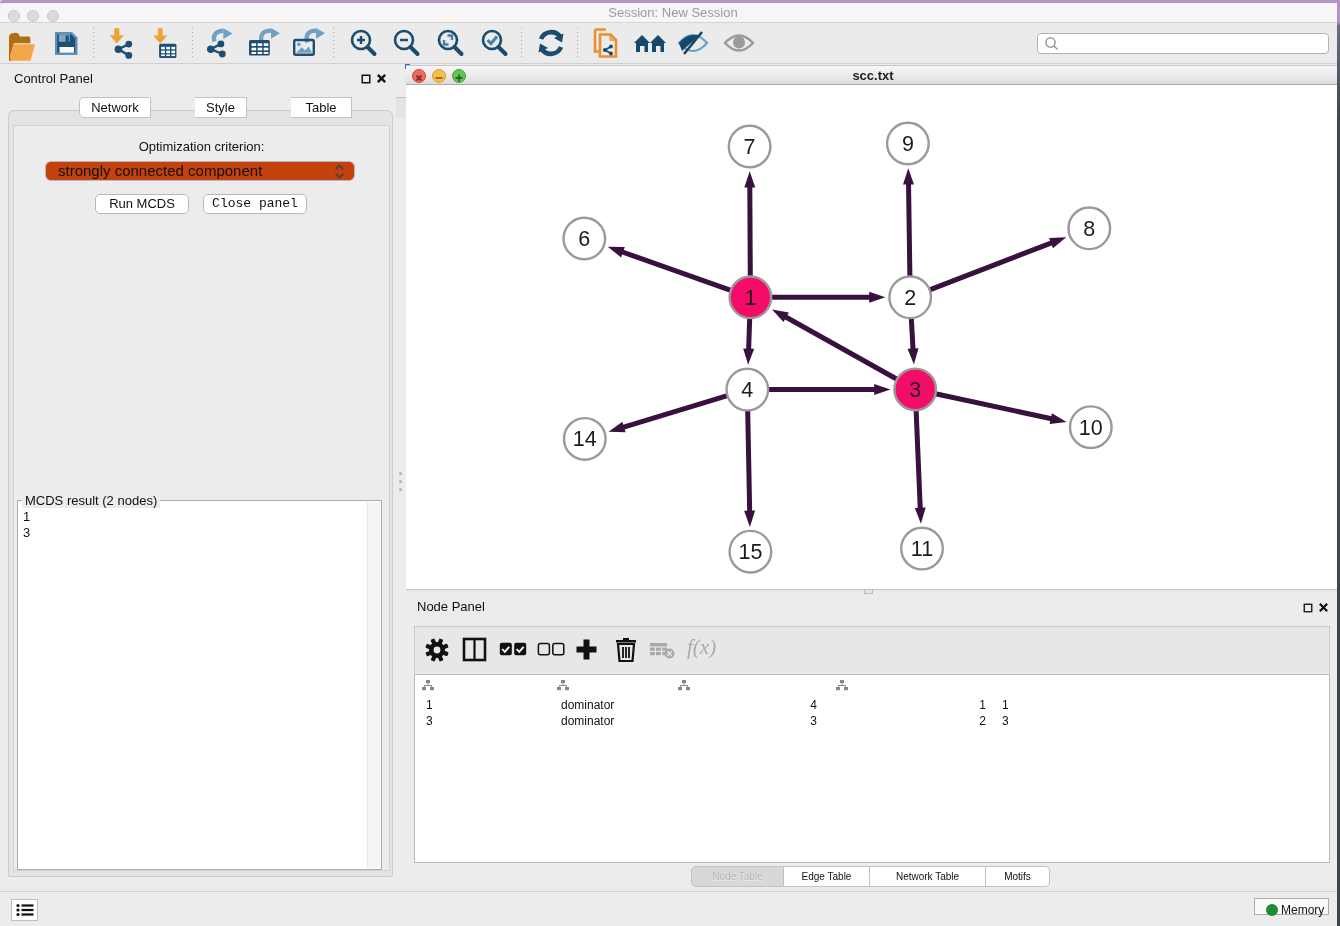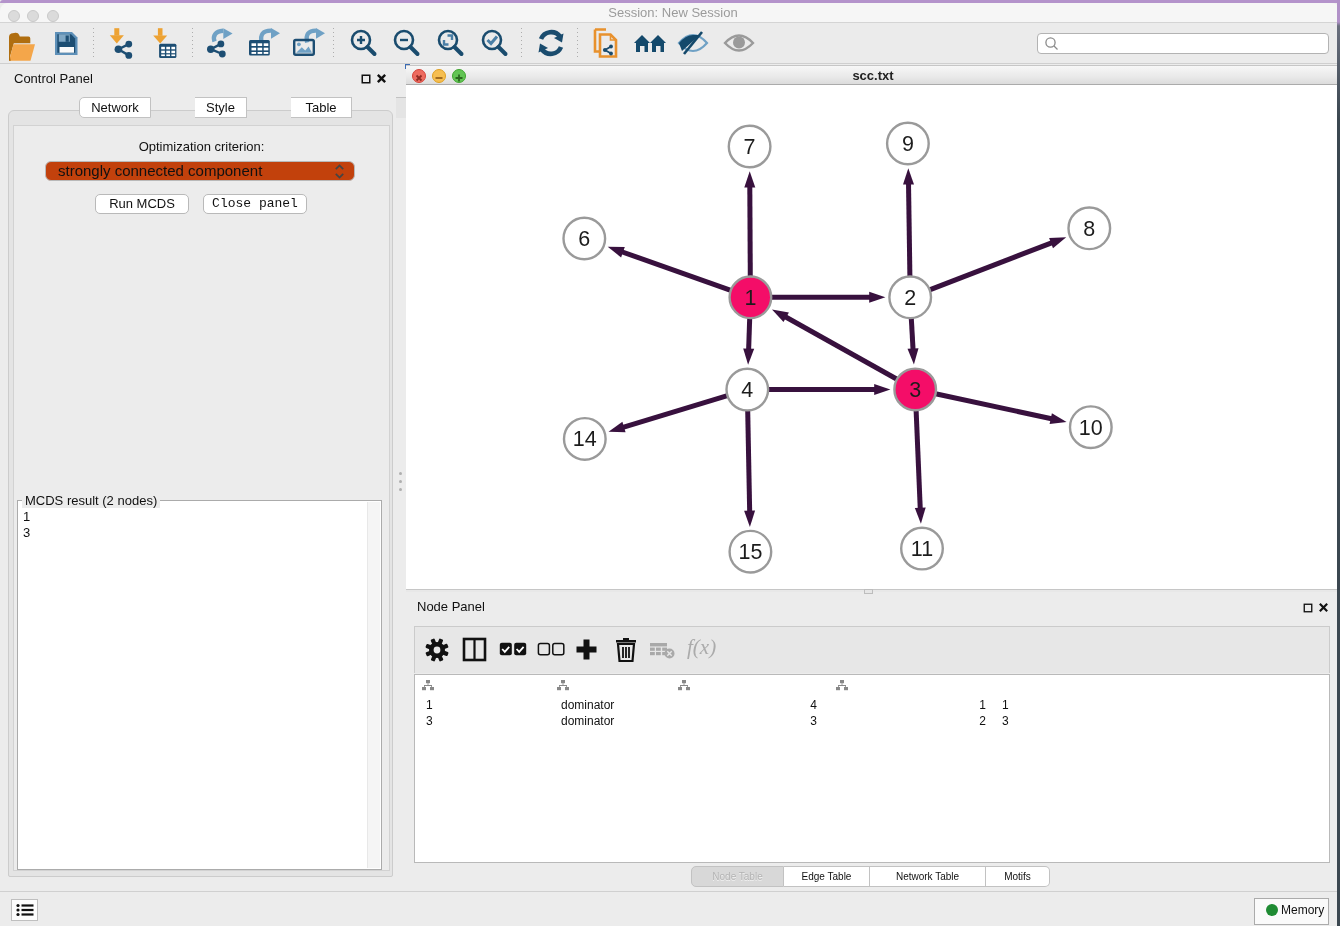--- a/index.html
+++ b/index.html
@@ -44,21 +44,21 @@
 #tphead { position:absolute; left:11px; top:7px; font-size:13px; color:#111; }
 #tptool { position:absolute; left:8px; top:34px; width:916px; height:47px; background:#E7E7E7; border:1px solid #CBCBCB; border-bottom:none; }
 #ttable { position:absolute; left:8px; top:82px; width:916px; height:189px; background:#fff; border:1px solid #B9B9B9; }
 #thead { position:absolute; left:0; top:0; width:661px; height:20px; background:linear-gradient(#FCFCFC,#ECECEC); border-bottom:1px solid #C6C6C6; }
 .hcell { position:absolute; top:0; height:20px; border-right:1px solid #C9C9C9; font-size:12px; color:#111; text-align:center; line-height:20px; }
 .tcell { position:absolute; font-size:12px; color:#111; line-height:17px; }
 #btabs { position:absolute; left:285px; top:274px; height:21px; display:flex; font-size:10px; }
 
 #statusbar { left:0; top:891px; width:1340px; height:35px; background:#ECECEC; border-top:1px solid #D0D0D0; }
 #listbtn { position:absolute; left:11px; top:7px; width:27px; height:22px; background:#FDFDFD; border:1px solid #BFBFBF; }
-#membtn { position:absolute; left:1254px; top:6px; width:75px; height:27px; background:#FAFAFA; border:1px solid #ABABAB; font-size:12px; color:#111;padding-left:17px; }
+#membtn { position:absolute; left:1254px; top:6px; width:75px; height:17px; background:#FAFAFA; border:1px solid #ABABAB; font-size:12px; color:#111;padding-left:17px; }
 svg text { font-family:"Liberation Sans", sans-serif; }
 </style>
 </head>
 <body>
 <div class="abs" id="purple"></div>
 <div class="abs" id="titlebar">
   <div class="tl" style="left:8px;"></div>
   <div class="tl" style="left:27px;"></div>
   <div class="tl" style="left:47px;"></div>
 </div>

